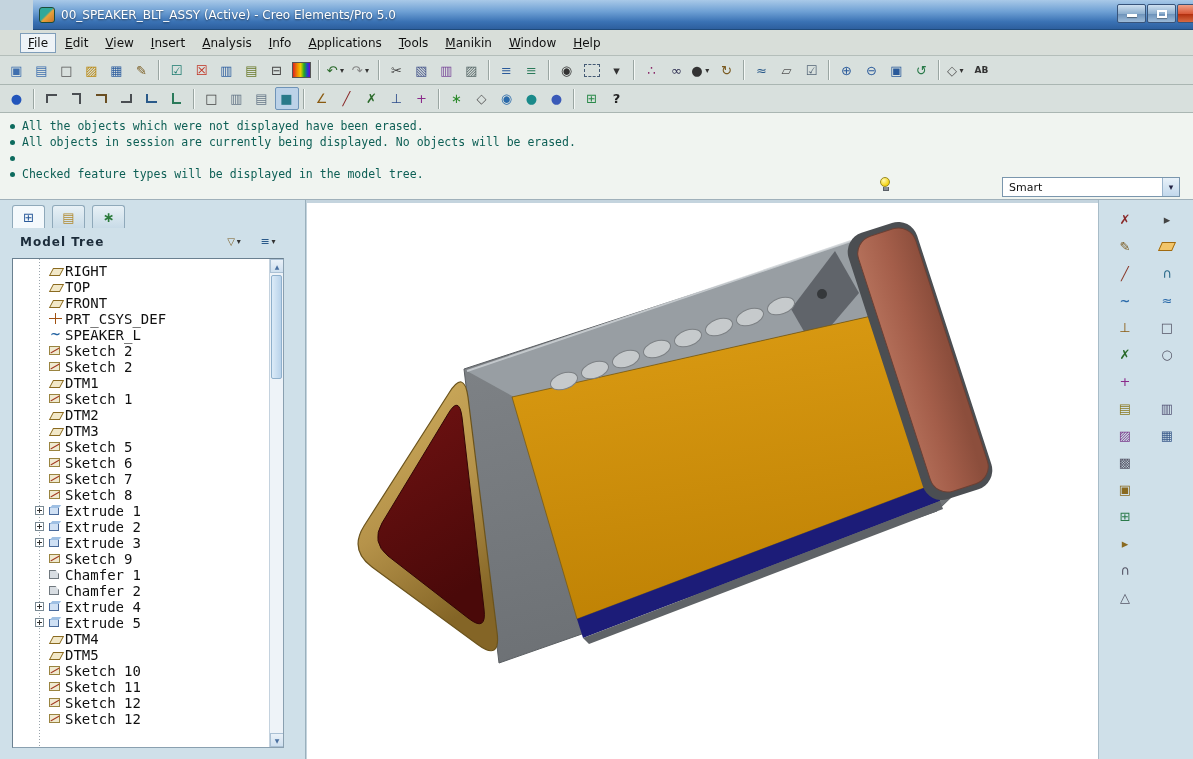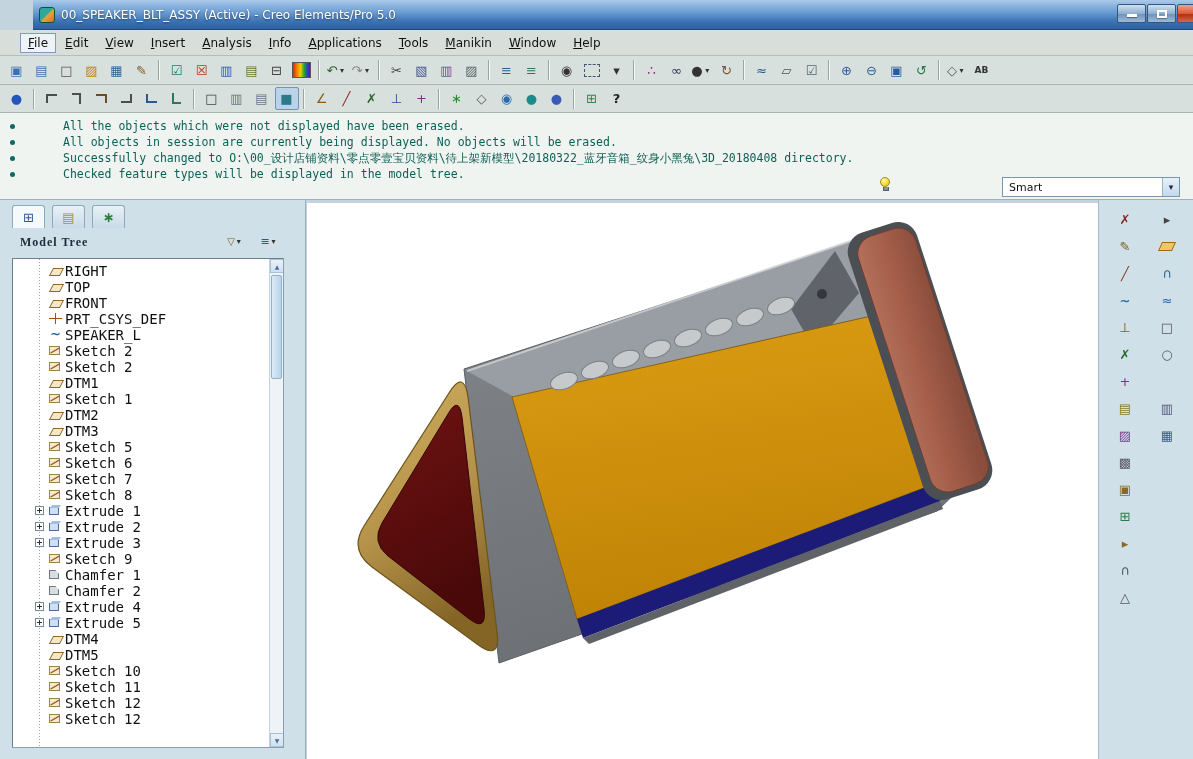--- a/index.html
+++ b/index.html
@@ -56,21 +56,21 @@
   .e5 .shape-elbow { transform:scaleY(-1); border-color:#2a5a8a; }
   .e6 .shape-elbow { transform:rotate(270deg); border-color:#2a7a5a; }
   .shape-pgram { width:14px; height:9px; background:#f2c56a; border:1px solid #a06a10; transform:skewX(-24deg); display:inline-block; }
 
   
   .msgarea { position:absolute; left:0; top:113px; width:100%; height:87px; background:#f0f4f0;
     border-bottom:1px solid #9fb0ba; }
   .msg-line { display:flex; align-items:center; height:16px; padding-left:8px; }
   .msg-list { padding-top:5px; }
   .dot { width:5px; height:5px; border-radius:50%; background:#0d6b5e; margin:0 7px 0 2px; flex:none; }
-  .mtext { font-family:"DejaVu Sans Mono","Liberation Mono",monospace; font-size:11.5px; color:#0d5f55; white-space:nowrap;margin-left:41px; }
+  .mtext { font-family:"DejaVu Sans Mono","Liberation Mono",monospace; font-size:11.5px; color:#0d5f55; white-space:nowrap; }
   .bulb { position:absolute; left:880px; top:64px; width:11px; height:15px; }
   .bulb .glass { width:10px; height:10px; border-radius:50%; background:radial-gradient(circle at 35% 30%,#fff8b0,#f4d414 70%,#caa808); border:1px solid #9a8a20; }
   .bulb .base { width:6px; height:4px; margin:0 auto; background:#8a9096; border:1px solid #5a6066; border-top:none; }
   .combo { position:absolute; right:13px; top:64px; width:178px; height:20px; background:#fff;
     border:1px solid #7a96ad; display:flex; align-items:center; }
   .combo .val { font-size:11px; color:#111; padding-left:6px; flex:1; }
   .combo .arrow { width:17px; height:18px; background:linear-gradient(180deg,#e8f1f9,#c2d8ec); border-left:1px solid #9ab4cc;
     display:flex; align-items:center; justify-content:center; }
   .combo .arrow::before { content:"▾"; font-size:9px; color:#224; }
 
@@ -80,21 +80,21 @@
   
   .left-panel { position:absolute; left:0; top:0; width:306px; height:559px; background:#cfe0e9; border-right:1px solid #9ab0bc; }
   .ptabs { position:absolute; left:12px; top:5px; display:flex; gap:7px; }
   .ptab { width:33px; height:23px; border:1px solid #8fa9ba; border-bottom:none; border-radius:3px 3px 0 0;
     background:linear-gradient(180deg,#e8f1f6,#c8dbe7); display:flex; align-items:center; justify-content:center; }
   .ptab.active { background:#f4f9fc; }
   .ptab1::before { content:"⊞"; color:#2a5a9a; font-size:13px; }
   .ptab2::before { content:"▤"; color:#b08a30; font-size:13px; }
   .ptab3::before { content:"∗"; color:#2a7a3a; font-size:14px; font-weight:bold; }
   .tree-header { position:absolute; left:0; top:28px; width:100%; height:28px; display:flex; align-items:center; }
-  .tree-title { font-size:12px; font-weight:bold; color:#1c2c3a; padding-left:20px; letter-spacing:1px;font-family:Liberation Serif, serif; }
+  .tree-title { font-size:12px; font-weight:bold; color:#1c2c3a; padding-left:20px; letter-spacing:1px; }
   .th-btns { position:absolute; right:24px; top:4px; display:flex; gap:8px; }
   .th-btn { width:26px; height:19px; display:flex; align-items:center; justify-content:center; border:1px solid transparent; }
   .th-btn.filter::before { content:"▽"; font-size:10px; color:#7a5a20; margin-right:2px; }
   .th-btn.settings::before { content:"≡"; font-size:11px; color:#2a5a8a; margin-right:2px; }
   .th-btn::after { content:"▾"; font-size:8px; color:#333; }
 
   .tree-box { position:absolute; left:12px; top:58px; width:272px; height:490px; background:#fff;
     border:1px solid #8aa0b0; border-top-color:#6a8090; border-left-color:#6a8090; overflow:hidden; }
   .tree-guide { position:absolute; left:26px; top:0; width:1px; height:100%;
     background-image:linear-gradient(#9aa4ac 1px,transparent 1px); background-size:1px 3px; }
@@ -371,21 +371,20 @@
         <div class="msg-line">
           <span class="dot"></span>
           <span class="mtext">All the objects which were not displayed have been erased.</span>
         </div>
         <div class="msg-line">
           <span class="dot"></span>
           <span class="mtext">All objects in session are currently being displayed. No objects will be erased.</span>
         </div>
         <div class="msg-line">
           <span class="dot"></span>
-          <span class="mtext">Successfully changed to O:\00_设计店铺资料\零点零壹宝贝资料\待上架新模型\20180322_蓝牙音箱_纹身小黑兔\3D_20180408 directory.</span>
         </div>
         <div class="msg-line">
           <span class="dot"></span>
           <span class="mtext">Checked feature types will be displayed in the model tree.</span>
         </div>
       </div>
     <div class="bulb">
         <div class="glass"></div>
         <div class="base"></div>
       </div>

